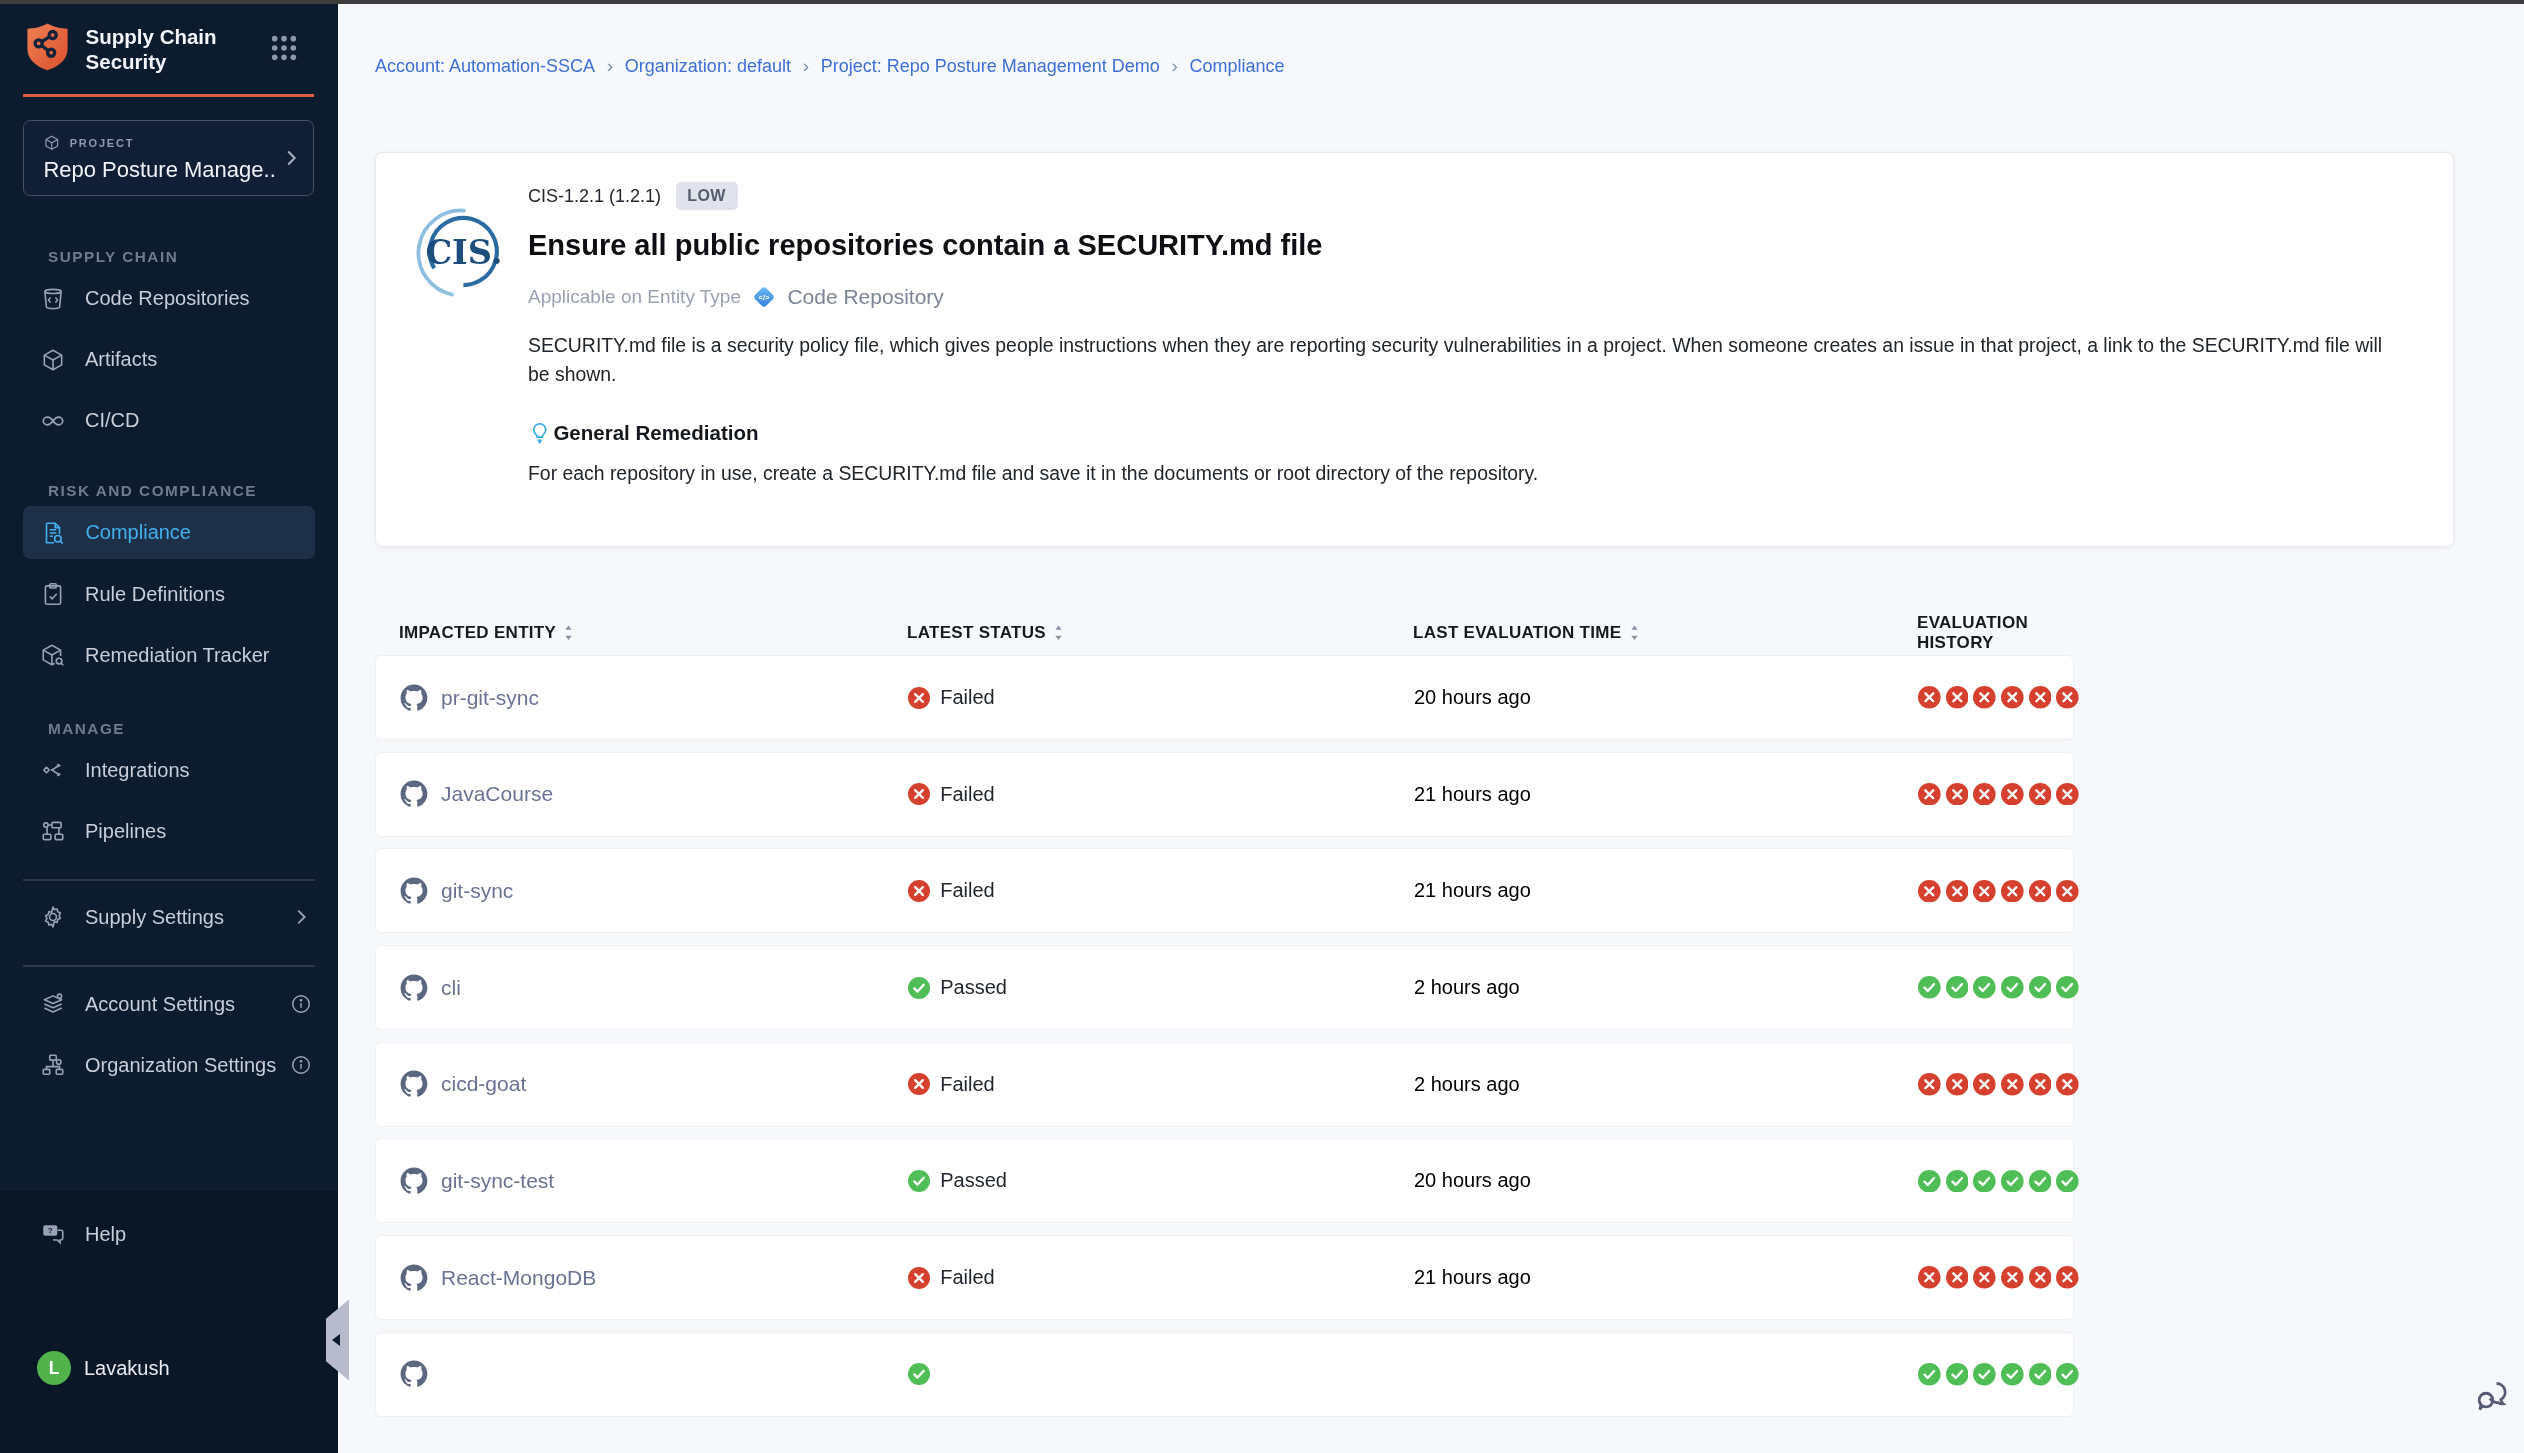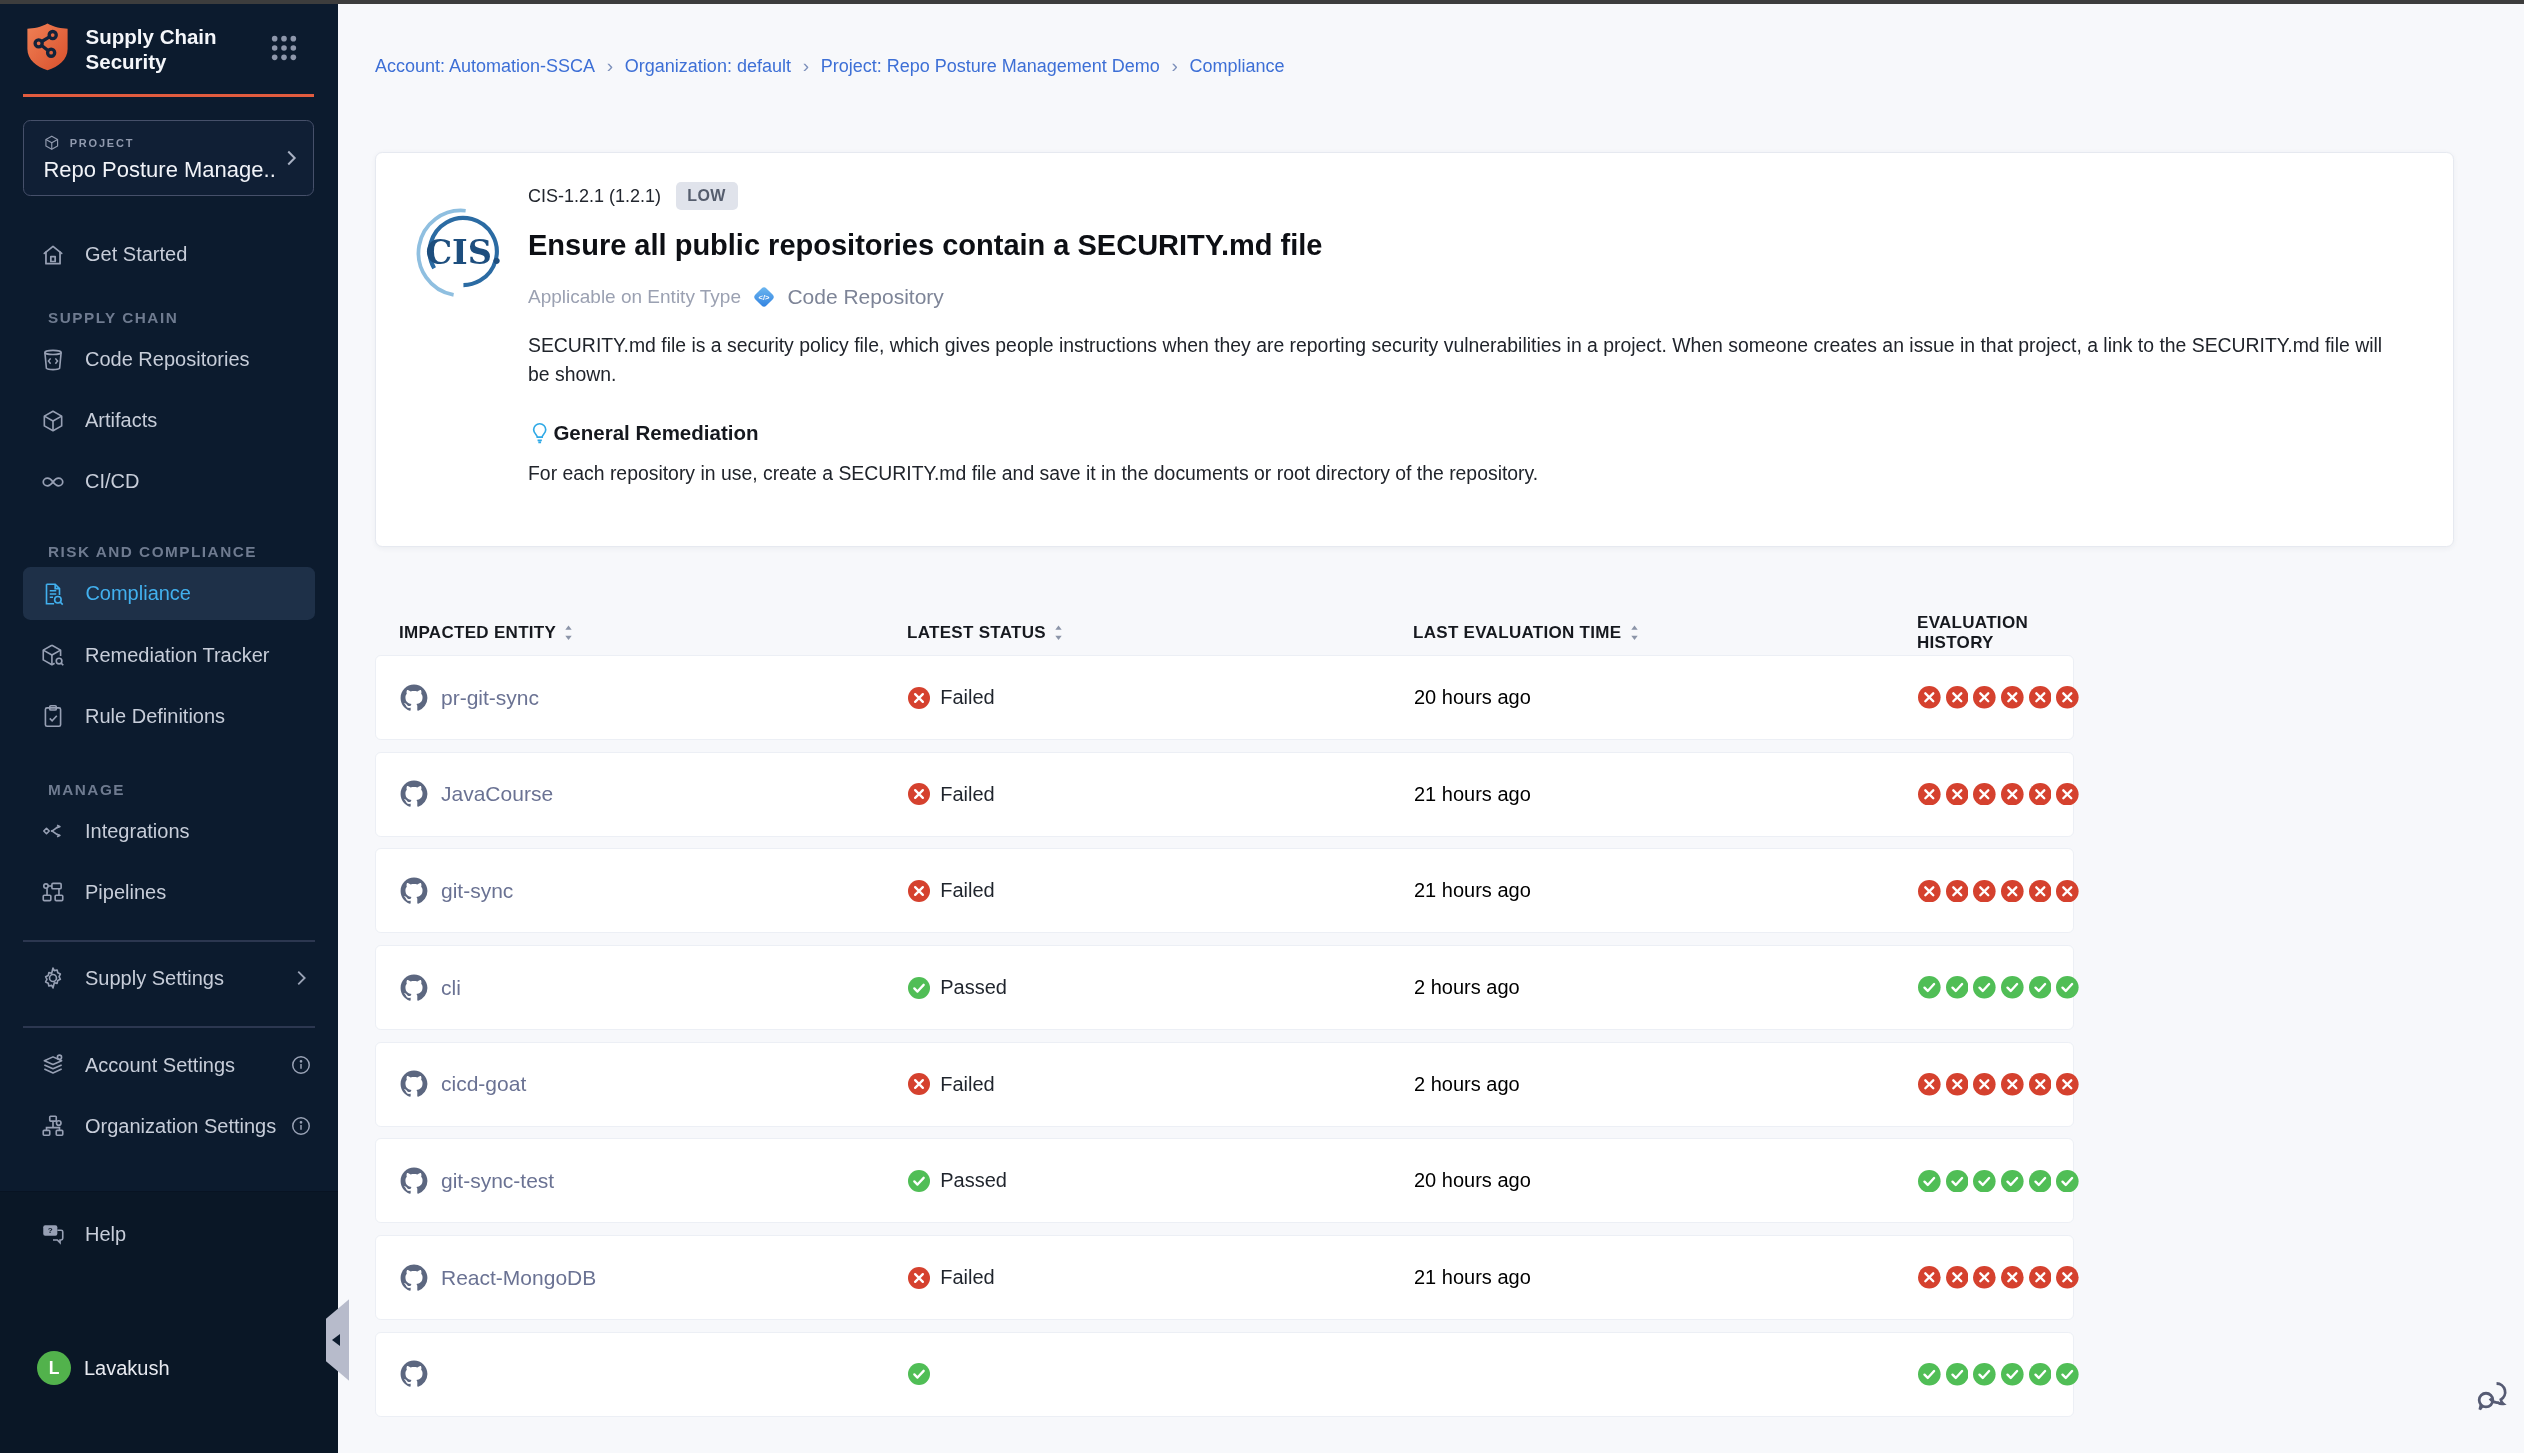--- a/index.html
+++ b/index.html
@@ -142,28 +142,20 @@
         </svg>
         <span class="pc-label">PROJECT</span>
       </div>
       <div class="pc-name">Repo Posture Manage...</div>
       <svg class="pc-chevron" viewBox="0 0 24 24" fill="none" stroke="currentColor" stroke-width="2.2">
           <path d="M9 5l7 7-7 7"></path>
         </svg>
     </div>
 
     <nav class="nav">
-      <div class="nav-item">
-        <svg class="nicon" viewBox="0 0 24 24" fill="none" stroke="currentColor" stroke-width="1.6" stroke-linecap="round" stroke-linejoin="round">
-          <path d="M4 10.5L12 4l8 6.5"></path>
-            <path d="M5.5 9.4V20h13V9.4"></path>
-            <rect x="10" y="13.5" width="4" height="4.5"></rect>
-        </svg>
-        <span>Get Started</span>
-      </div>
 
       <span class="nav-label-sec sec-supply">SUPPLY CHAIN</span>
       <div class="nav-item">
         <svg class="nicon" viewBox="0 0 24 24" fill="none" stroke="currentColor" stroke-width="1.5">
           <ellipse cx="12" cy="5" rx="7.5" ry="1.9"></ellipse>
             <path d="M4.5 5l1.4 14.6c1.8 1.7 10.4 1.7 12.2 0L19.5 5"></path>
           <path d="M9.8 10.5L7.8 13l2 2.5M14.2 10.5l2 2.5-2 2.5" stroke-width="1.4"></path>
         </svg>
         <span>Code Repositories</span>
       </div>
@@ -188,36 +180,36 @@
           <path d="M6 3h8l4 4v6"></path>
             <path d="M14 3v4h4"></path>
             <path d="M6 3v18h7"></path>
             <path d="M9 9h6M9 12h6M9 15h3" stroke-width="1.3"></path>
           <circle cx="16.5" cy="17.3" r="3"></circle>
             <path d="M18.7 19.5L21 21.8"></path>
         </svg>
         <span>Compliance</span>
       </div>
       <div class="nav-item">
+        <svg class="nicon" viewBox="0 0 24 24" fill="none" stroke="currentColor" stroke-width="1.5">
+          <rect x="5" y="4.5" width="14" height="17" rx="1.5"></rect>
+            <rect x="9" y="2.5" width="6" height="4" rx="1"></rect>
+            <path d="M9 14.2l2.2 2.2 4.3-4.6"></path>
+        </svg>
+        <span>Rule Definitions</span>
+      </div>
+      <div class="nav-item">
         <svg class="nicon" viewBox="0 0 24 24" fill="none" stroke="currentColor" stroke-width="1.5" stroke-linejoin="round">
           <path d="M11 3l8 4.5V13M11 3L3 7.5v9L11 21l2.5-1.4"></path>
             <path d="M3 7.5L11 12l8-4.5"></path>
             <path d="M11 12v9"></path>
           <circle cx="17.6" cy="17.6" r="2.6"></circle>
             <path d="M19.5 19.5l2 2"></path>
         </svg>
         <span>Remediation Tracker</span>
-      </div>
-      <div class="nav-item">
-        <svg class="nicon" viewBox="0 0 24 24" fill="none" stroke="currentColor" stroke-width="1.5">
-          <rect x="5" y="4.5" width="14" height="17" rx="1.5"></rect>
-            <rect x="9" y="2.5" width="6" height="4" rx="1"></rect>
-            <path d="M9 14.2l2.2 2.2 4.3-4.6"></path>
-        </svg>
-        <span>Rule Definitions</span>
       </div>
 
       <span class="nav-label-sec sec-manage">MANAGE</span>
       <div class="nav-item">
         <svg class="nicon" viewBox="0 0 24 24" fill="none" stroke="currentColor" stroke-width="1.5" stroke-linejoin="round">
           <path d="M3.5 12L6 9.5 8.5 12 6 14.5z"></path>
             <path d="M10 12c3.5 0 4.5-4 8-4M10 12c3.5 0 4.5 4 8 4"></path>
           <path d="M15.8 6.5L18.5 8l-2.9 1.2M15.8 17.5l2.7-1.5-2.9-1.2" stroke-width="1.3"></path>
         </svg>
         <span>Integrations</span>

